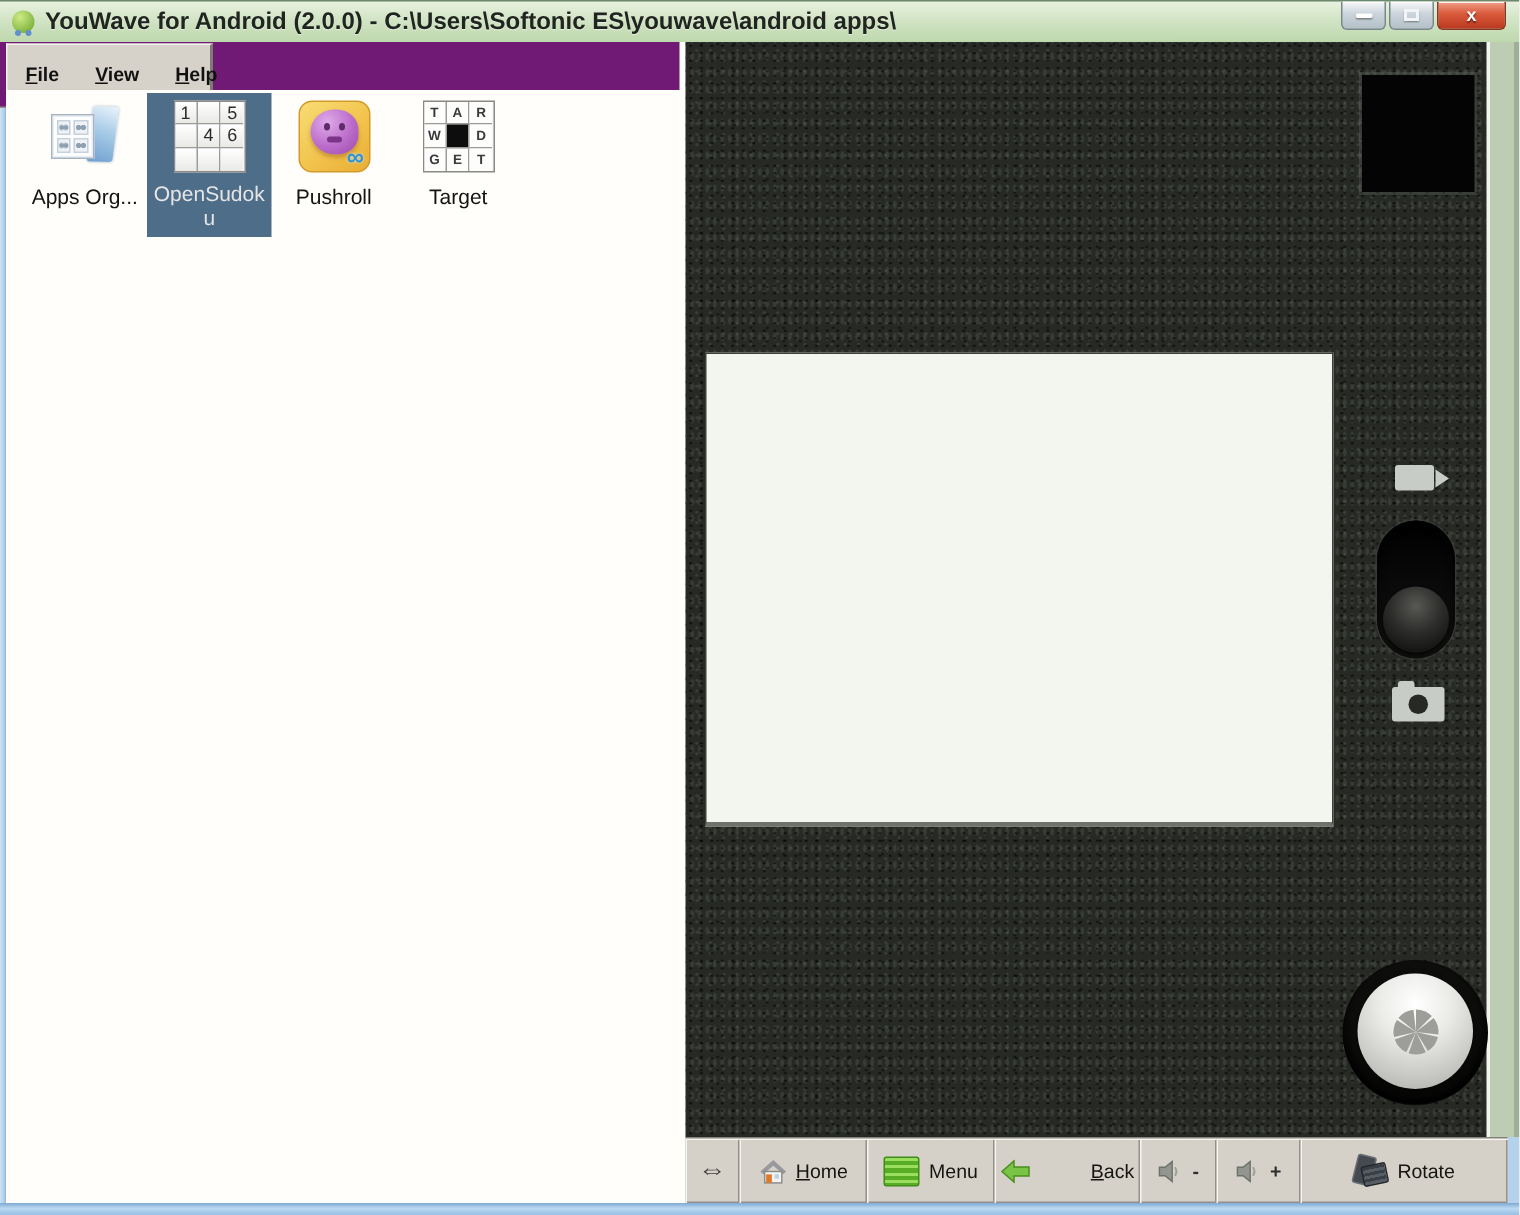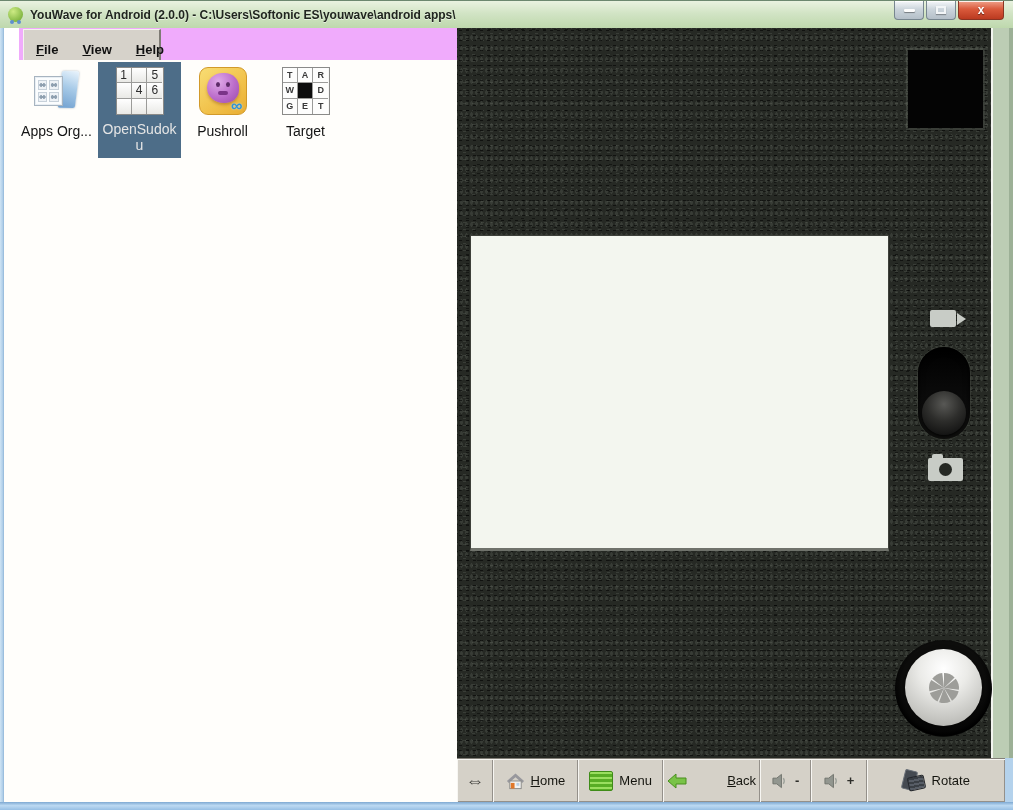--- a/index.html
+++ b/index.html
@@ -12,21 +12,21 @@
     position:absolute; left:0; top:0; width:1013px; height:28px;
     background:linear-gradient(180deg,#e9f2e0 0%,#d2e4c5 45%,#bed8ad 100%);
     border-top:1px solid rgba(40,70,60,.55);
     display:flex; align-items:center; padding-left:8px;
   }
   .app-badge { width:15px; height:15px; border-radius:50%;
     background:radial-gradient(circle at 35% 30%,#cdeb84,#84b844 70%,#6a9c33);
     position:relative; flex:0 0 auto; }
   .app-badge:after { content:""; position:absolute; left:2px; bottom:-2px; width:4px; height:4px;
     background:#5f8fd0; border-radius:50%; box-shadow:7px 0 0 #5f8fd0; }
-  .title-text { font-size:12px; font-weight:700; color:#20251f; margin-left:7px; white-space:nowrap;
+  .title-text { font-size:16px; font-weight:700; color:#20251f; margin-left:7px; white-space:nowrap;
     text-shadow:0 1px 0 rgba(255,255,255,.55); }
   .win-controls { position:absolute; right:9px; top:0; display:flex; }
   .win-btn { width:30px; height:19px; border:1px solid #77868f; border-top:none;
     border-radius:0 0 4px 4px; background:linear-gradient(#f6f8fa,#ccd5dc 45%,#b4bfc8);
     box-shadow:inset 0 1px 0 rgba(255,255,255,.85); margin-left:2px;
     display:flex; align-items:center; justify-content:center; position:relative; }
   .win-btn.close { width:46px; background:linear-gradient(#efa28b,#da5a3c 45%,#bb3a20);
     border-color:#8a3423; }
   .glyph-min { width:11px; height:3px; background:#fdfdfd; border-radius:1px; box-shadow:0 1px 1px rgba(0,0,0,.4); }
   .glyph-max { width:10px; height:8px; border:2px solid #f2f5f7; box-shadow:0 1px 1px rgba(0,0,0,.3); }
@@ -35,22 +35,22 @@
   .frame-left  { position:absolute; left:0; top:28px; width:4px; height:782px;
     background:linear-gradient(90deg,#cfe4f4,#aecde8 70%,#8fb4d6); }
   .frame-right-top { position:absolute; left:991px; top:28px; width:22px; height:730px;
     background:linear-gradient(90deg,#f2f5ef 0 2px,#bccdb4 2px 18px,#9cb096 18px); }
   .frame-right-bottom { position:absolute; left:1005px; top:758px; width:8px; height:44px;
     background:#b4d2ec; }
   .frame-bottom { position:absolute; left:0; top:802px; width:1013px; height:8px;
     background:linear-gradient(180deg,#7ea9d2,#bcd9f2 45%,#97bfe4); }
 
   
-  .menubar { position:absolute; left:19px; top:28px; width:453px; height:44px;
-    background:#f0abfc; border-bottom:1px solid #928e86; display:flex; align-items:stretch; }
+  .menubar { position:absolute; left:0; top:28px; width:453px; height:44px;
+    background:#701a75; border-bottom:1px solid #928e86; display:flex; align-items:stretch; }
   .menu-box { display:flex; align-items:center; width:138px; margin:1px 0 2px 4px;
     border-right:2px solid #7e7b74; border-bottom:1px solid #7e7b74;
     border-left:1px solid #f4f3ef; border-top:1px solid #f4f3ef; background:#d6d2ca; }
   .menu-item { font-size:13px; font-weight:700; color:#111; padding:0 12px; cursor:default; }
   .access { text-decoration:underline; }
 
   .left-pane { position:absolute; left:4px; top:60px; width:453px; height:742px; background:#fffefb; }
   .apps-row { display:flex; align-items:flex-start; padding:2px 0 0 11px; }
   .tile { width:83px; display:flex; flex-direction:column; align-items:center; padding-top:5px; }
   .tile .label { font-size:14px; color:#141414; margin-top:8px; white-space:nowrap; }

